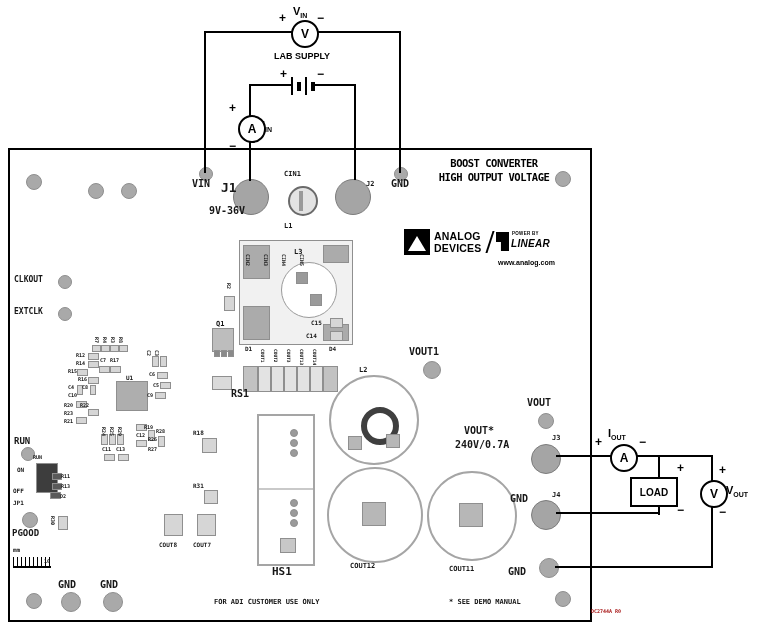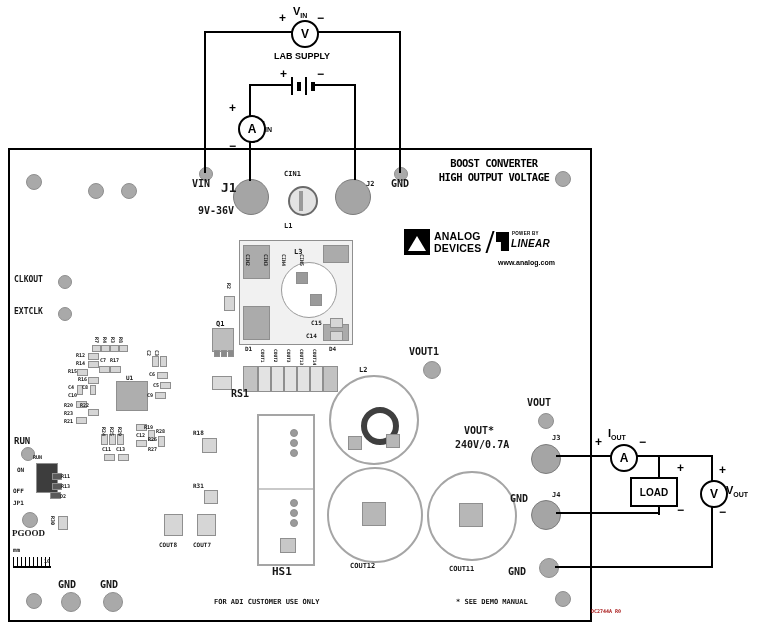--- a/index.html
+++ b/index.html
@@ -178,21 +178,21 @@
       <div>ANALOG</div>
       <div>DEVICES</div>
     </div>
     <div class="brand-sep"></div>
     <div class="lt-mark"></div>
     <div class="power-by">POWER BY</div>
     <div class="linear">LINEAR</div>
     <div class="site">www.analog.com</div>
   <div class="sk" style="left: 192px; top: 179px; font-size: 10px;">VIN</div>
       <div class="sk" style="left: 221px; top: 181px; font-size: 13px;">J1</div>
-      <div class="sk" style="left: 198px; top: 206px; font-size: 10px;">9V-36V</div>
+      <div class="sk" style="left: 209px; top: 206px; font-size: 10px;">9V-36V</div>
       <div class="sk" style="left: 284px; top: 171px; font-size: 7px;">CIN1</div>
       <div class="sk" style="left: 366px; top: 181px; font-size: 7px;">J2</div>
       <div class="sk" style="left: 391px; top: 179px; font-size: 10px;">GND</div>
       <div class="sk" style="left: 14px; top: 276px; font-size: 8px;">CLKOUT</div>
       <div class="sk" style="left: 14px; top: 308px; font-size: 8px;">EXTCLK</div>
       <div class="sk v" style="left: 245px; top: 254px; font-size: 5px;">CIN2</div>
       <div class="sk v" style="left: 263px; top: 254px; font-size: 5px;">CIN3</div>
       <div class="sk v" style="left: 281px; top: 254px; font-size: 5px;">CIN4</div>
       <div class="sk v" style="left: 299px; top: 254px; font-size: 5px;">CIN5</div>
       <div class="sk v" style="left: 226px; top: 283px; font-size: 5px;">R2</div>
@@ -226,28 +226,28 @@
       <div class="sk" style="left: 552px; top: 492px; font-size: 7px;">J4</div>
       <div class="sk" style="left: 508px; top: 567px; font-size: 10px;">GND</div>
       <div class="sk" style="left: 14px; top: 437px; font-size: 9px;">RUN</div>
       <div class="sk" style="left: 33px; top: 455px; font-size: 5px;">RUN</div>
       <div class="sk" style="left: 17px; top: 467px; font-size: 6px;">ON</div>
       <div class="sk" style="left: 13px; top: 488px; font-size: 6px;">OFF</div>
       <div class="sk" style="left: 13px; top: 500px; font-size: 6px;">JP1</div>
       <div class="sk" style="left: 61px; top: 474px; font-size: 5px;">R11</div>
       <div class="sk" style="left: 61px; top: 484px; font-size: 5px;">R13</div>
       <div class="sk" style="left: 60px; top: 494px; font-size: 5px;">D2</div>
-      <div class="sk" style="left: 12px; top: 529px; font-size: 9px; font-family: Liberation Serif, serif;">PGOOD</div>
+      <div class="sk" style="left: 12px; top: 529px; font-size: 9px;">PGOOD</div>
       <div class="sk v" style="left: 50px; top: 516px; font-size: 5px;">R30</div>
       <div class="sk" style="left: 13px; top: 547px; font-size: 6px;">mm</div>
       <div class="sk" style="left: 44px; top: 559px; font-size: 5px;">10</div>
       <div class="sk" style="left: 58px; top: 580px; font-size: 10px;">GND</div>
       <div class="sk" style="left: 100px; top: 580px; font-size: 10px;">GND</div>
       <div class="sk" style="left: 214px; top: 599px; font-size: 7px;">FOR ADI CUSTOMER USE ONLY</div>
-      <div class="sk" style="left: 449px; top: 599px; font-size: 7px; margin-left: 7px;">* SEE DEMO MANUAL</div>
+      <div class="sk" style="left: 449px; top: 599px; font-size: 7px;">* SEE DEMO MANUAL</div>
       <div class="sk" style="left: 591px; top: 609px; font-size: 5px; color: rgb(168, 24, 24);">DC2744A R0</div>
       <div class="sk v" style="left: 94px; top: 337px; font-size: 5px;">R7</div>
       <div class="sk v" style="left: 102px; top: 337px; font-size: 5px;">R4</div>
       <div class="sk v" style="left: 110px; top: 337px; font-size: 5px;">R3</div>
       <div class="sk v" style="left: 118px; top: 337px; font-size: 5px;">R8</div>
       <div class="sk" style="left: 76px; top: 353px; font-size: 5px;">R12</div>
       <div class="sk" style="left: 76px; top: 361px; font-size: 5px;">R14</div>
       <div class="sk" style="left: 68px; top: 369px; font-size: 5px;">R15</div>
       <div class="sk" style="left: 78px; top: 377px; font-size: 5px;">R16</div>
       <div class="sk" style="left: 100px; top: 358px; font-size: 5px;">C7</div>

